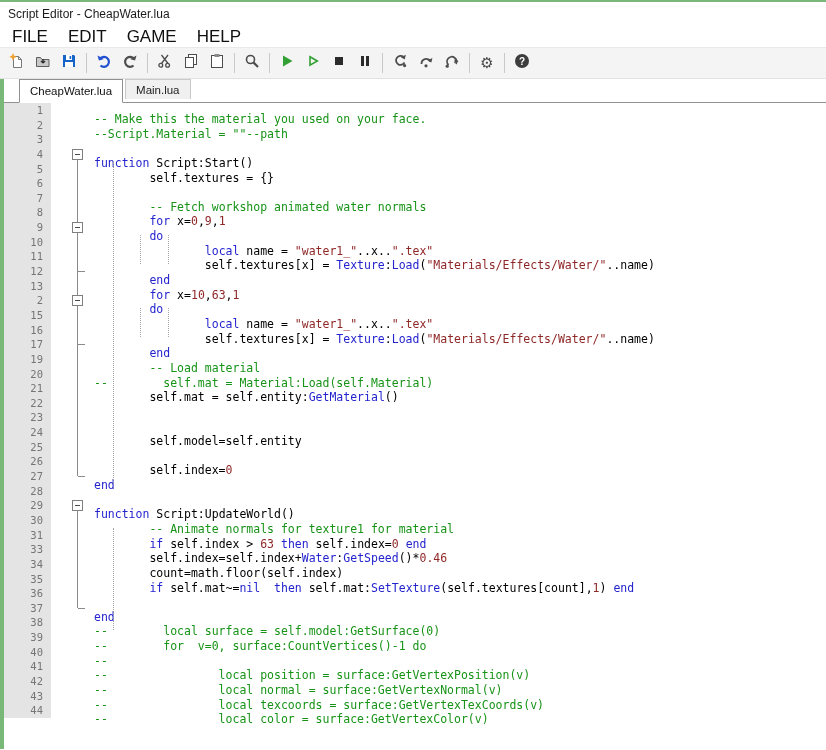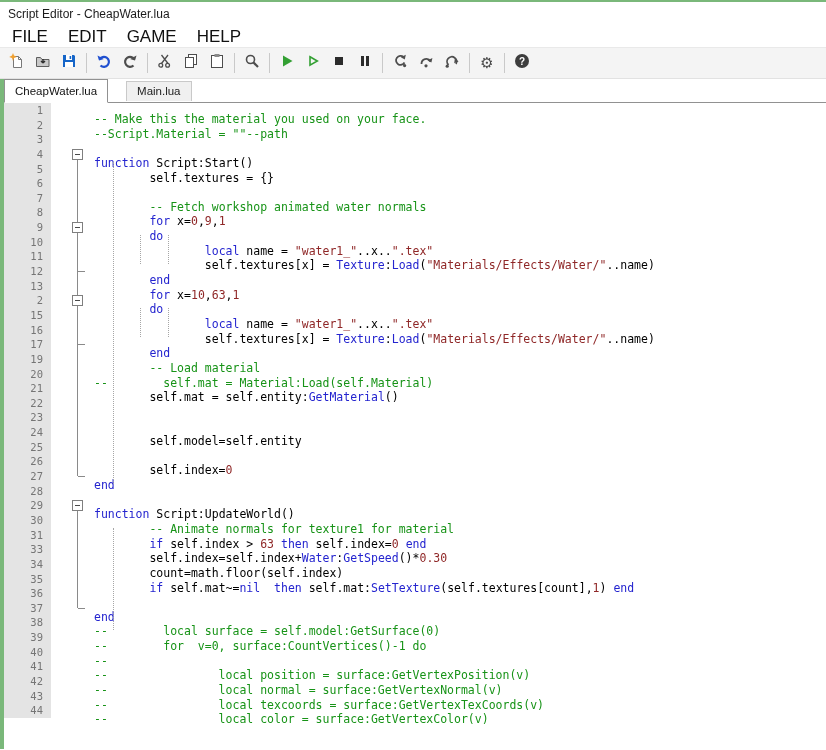--- a/index.html
+++ b/index.html
@@ -20,26 +20,26 @@
 
   
   .toolbar{height:32px;background:#f4f4f4;border-top:1px solid #e9e9e9;border-bottom:1px solid #e2e2e2;
            display:flex;align-items:center;padding-left:4px;box-sizing:border-box;}
   .tbtn{width:26px;height:26px;display:flex;align-items:center;justify-content:center;}
   .tsep{width:1px;height:20px;background:#c9c9c9;margin:0 4px;}
   .gear-glyph{font-size:15px;color:#4a4a4a;line-height:16px;font-family:"DejaVu Sans",sans-serif;}
 
   
   .lower{border-left:4px solid var(--green);}
-  .tabbar{height:24px;background:#fff;display:flex;align-items:center;border-bottom:1px solid #919191;
-          padding-left:0;box-sizing:border-box;}
+  .tabbar{height:24px;background:#fff;display:flex;align-items:flex-start;border-bottom:1px solid #919191;
+          padding-left:15px;box-sizing:border-box;}
   .tab{font-size:11.5px;color:#111;padding:0 10px;display:flex;align-items:center;box-sizing:border-box;}
   .tab.active{height:24px;background:#fff;border:1px solid #919191;border-bottom:1px solid #fff;
               margin-bottom:-1px;z-index:2;}
-  .tab.inactive{height:20px;background:#f0f0f0;border:1px solid #c9c9c9;border-bottom:none;margin-left:18px;color:#222;}
+  .tab.inactive{height:20px;background:#f0f0f0;border:1px solid #c9c9c9;border-bottom:none;margin-left:2px;color:#222;}
 
   
   .editor{position:relative;height:646px;background:#fff;border-top:none;overflow:hidden;}
   .rows{position:relative;}
   .row{display:flex;height:14.65px;}
   .ln{width:39px;padding-right:8px;background:#e4e4e4;color:#757575;text-align:right;
       font:10.5px "DejaVu Sans Mono",monospace;line-height:14.65px;flex:0 0 auto;}
   .fold{width:34px;flex:0 0 auto;position:relative;background:#fff;}
   .fold.mid::before,.fold.tee::before,.fold.boxmid::before{content:"";position:absolute;left:26px;top:0;bottom:0;border-left:1px solid #8a8a8a;}
   .fold.start::before{content:"";position:absolute;left:26px;top:7px;bottom:0;border-left:1px solid #8a8a8a;}
@@ -351,21 +351,21 @@
             <pre class="code"><span class="d">        </span><span class="c">-- Animate normals for texture1 for material</span></pre>
           </div>
           <div class="row">
             <span class="ln">31</span>
             <span class="fold mid"></span>
             <pre class="code"><span class="d">        </span><span class="k">if</span><span class="d"> self.index &gt; </span><span class="n">63</span><span class="d"> </span><span class="k">then</span><span class="d"> self.index=</span><span class="n">0</span><span class="d"> </span><span class="k">end</span></pre>
           </div>
           <div class="row">
             <span class="ln">33</span>
             <span class="fold mid"></span>
-            <pre class="code"><span class="d">        self.index=self.index+</span><span class="k">Water</span><span class="d">:</span><span class="k">GetSpeed</span><span class="d">()*</span><span class="n">0.30</span></pre>
+            <pre class="code"><span class="d">        self.index=self.index+</span><span class="k">Water</span><span class="d">:</span><span class="k">GetSpeed</span><span class="d">()*</span><span class="n">0.46</span></pre>
           </div>
           <div class="row">
             <span class="ln">34</span>
             <span class="fold mid"></span>
             <pre class="code"><span class="d">        count=math.floor(self.index)</span></pre>
           </div>
           <div class="row">
             <span class="ln">35</span>
             <span class="fold mid"></span>
             <pre class="code"><span class="d">        </span><span class="k">if</span><span class="d"> self.mat~=</span><span class="k">nil</span><span class="d">  </span><span class="k">then</span><span class="d"> self.mat:</span><span class="k">SetTexture</span><span class="d">(self.textures[count],</span><span class="n">1</span><span class="d">) </span><span class="k">end</span></pre>

